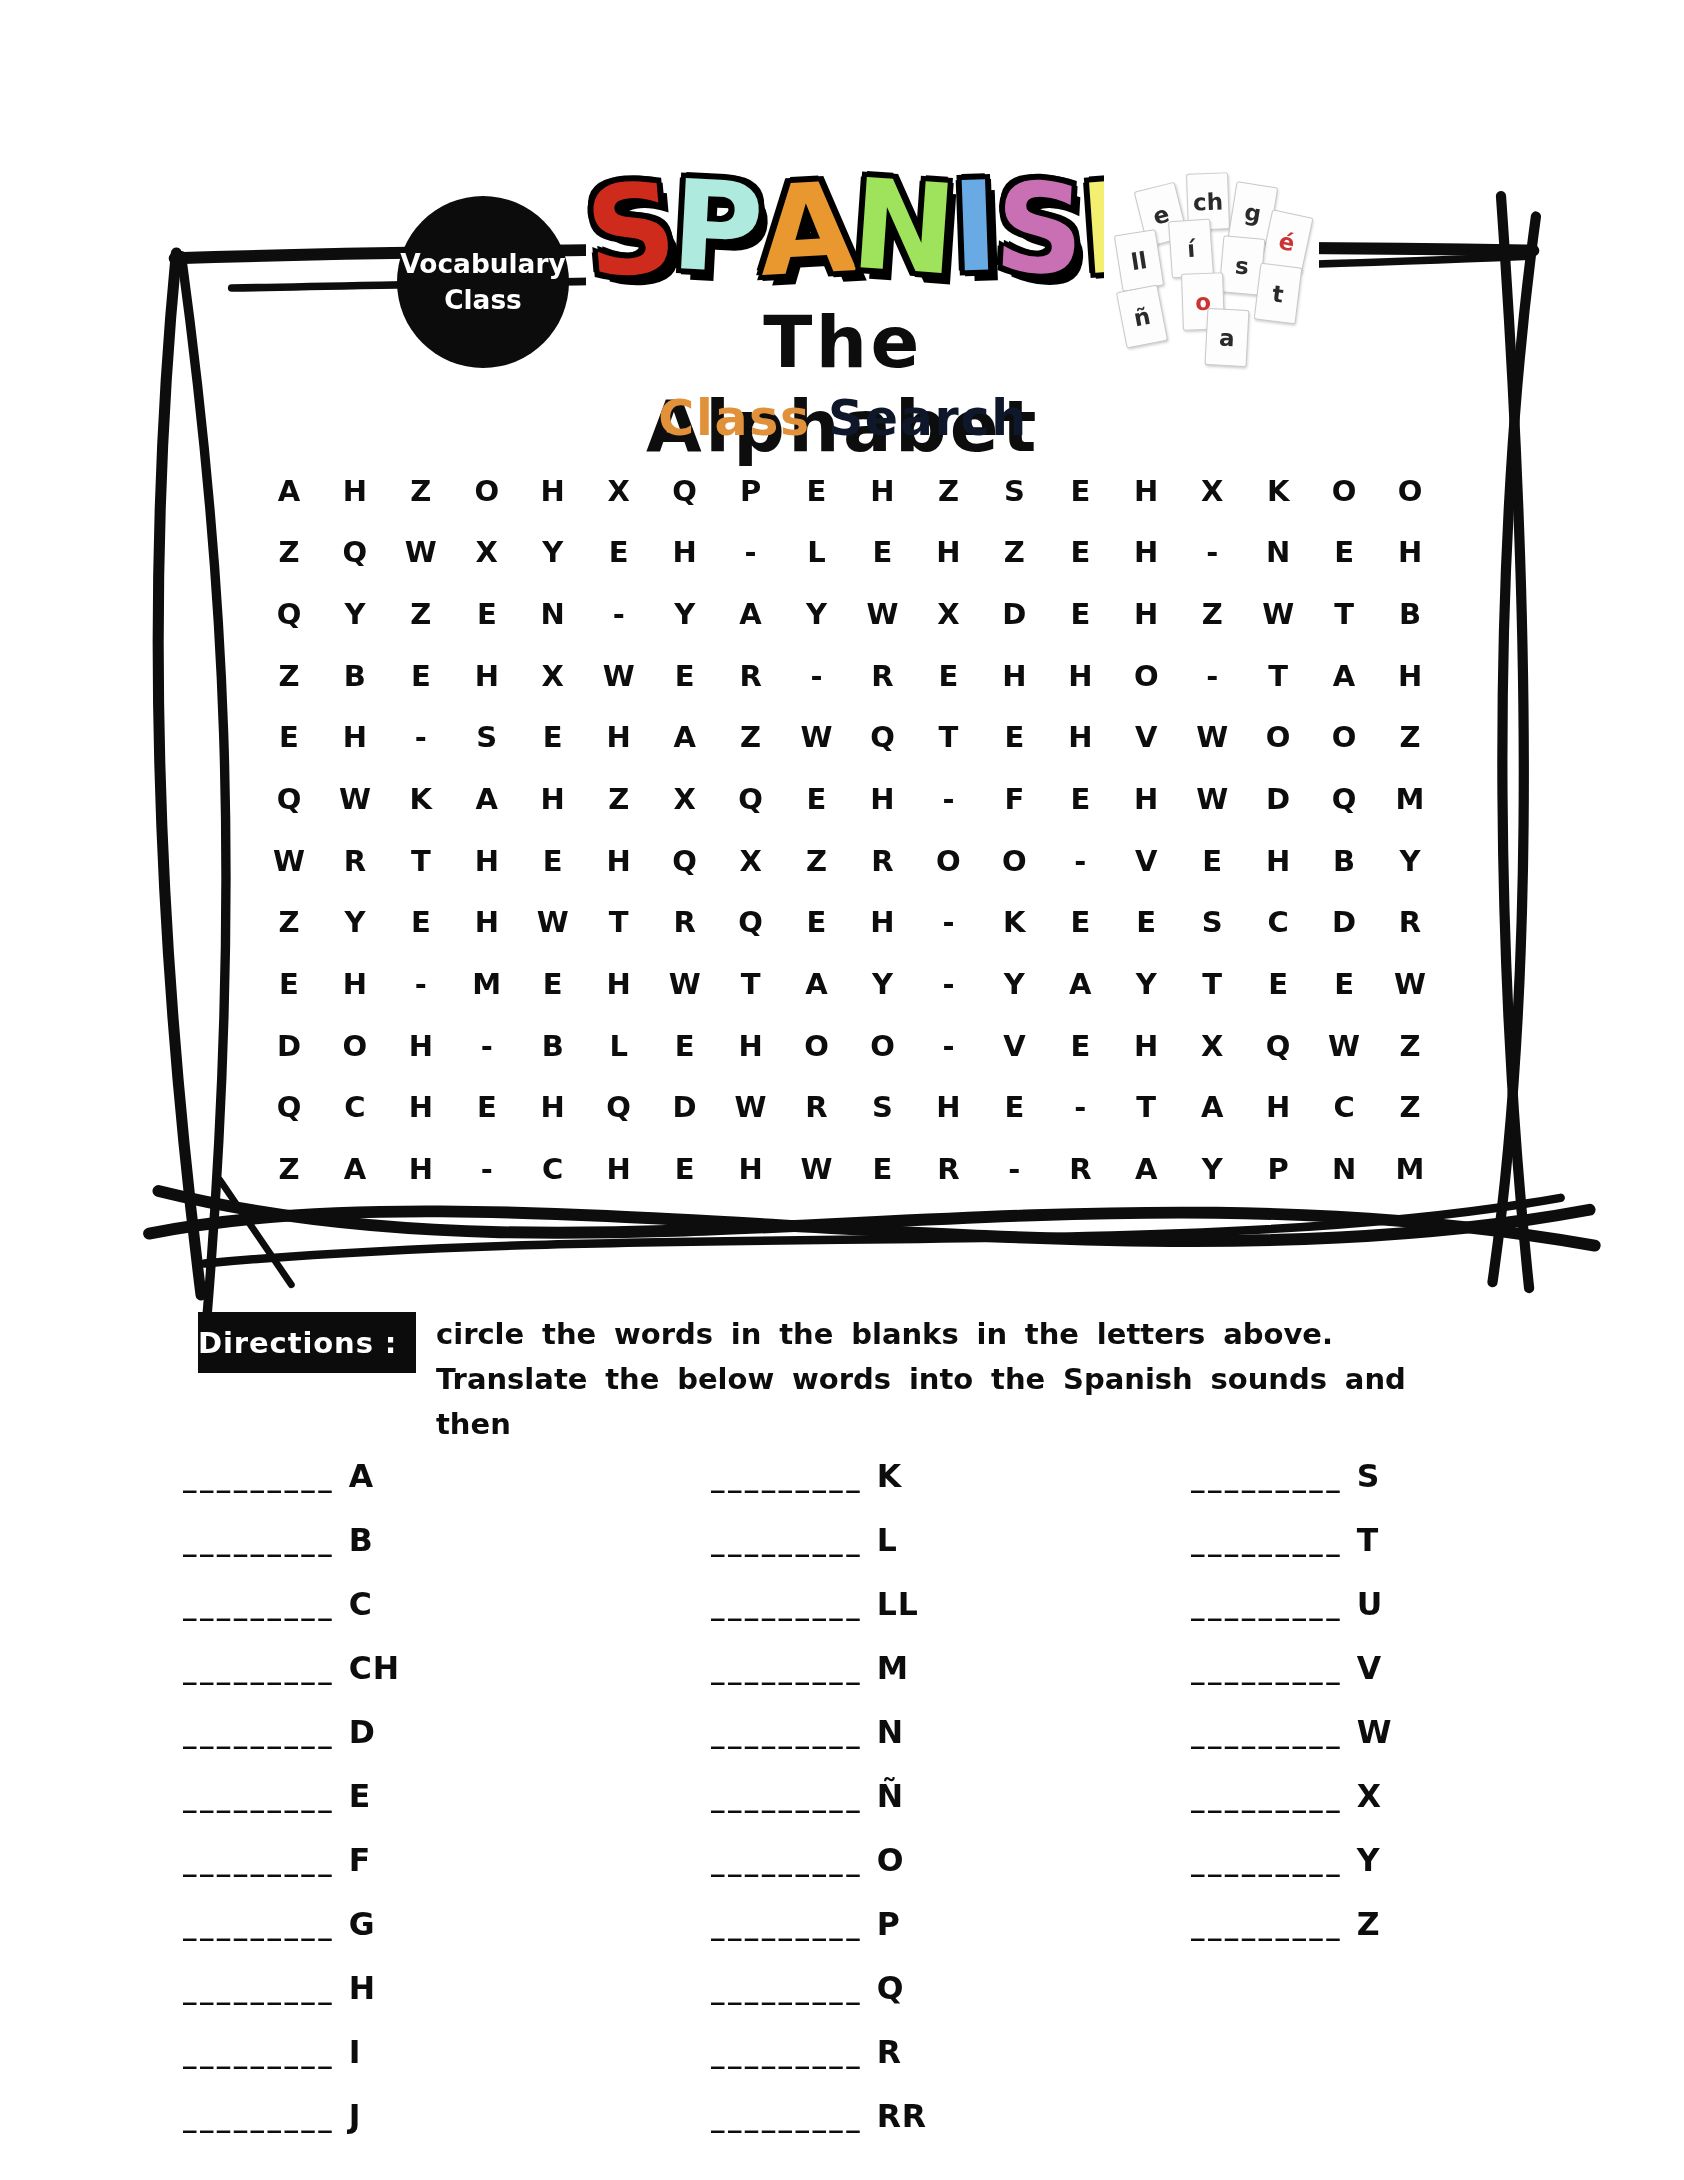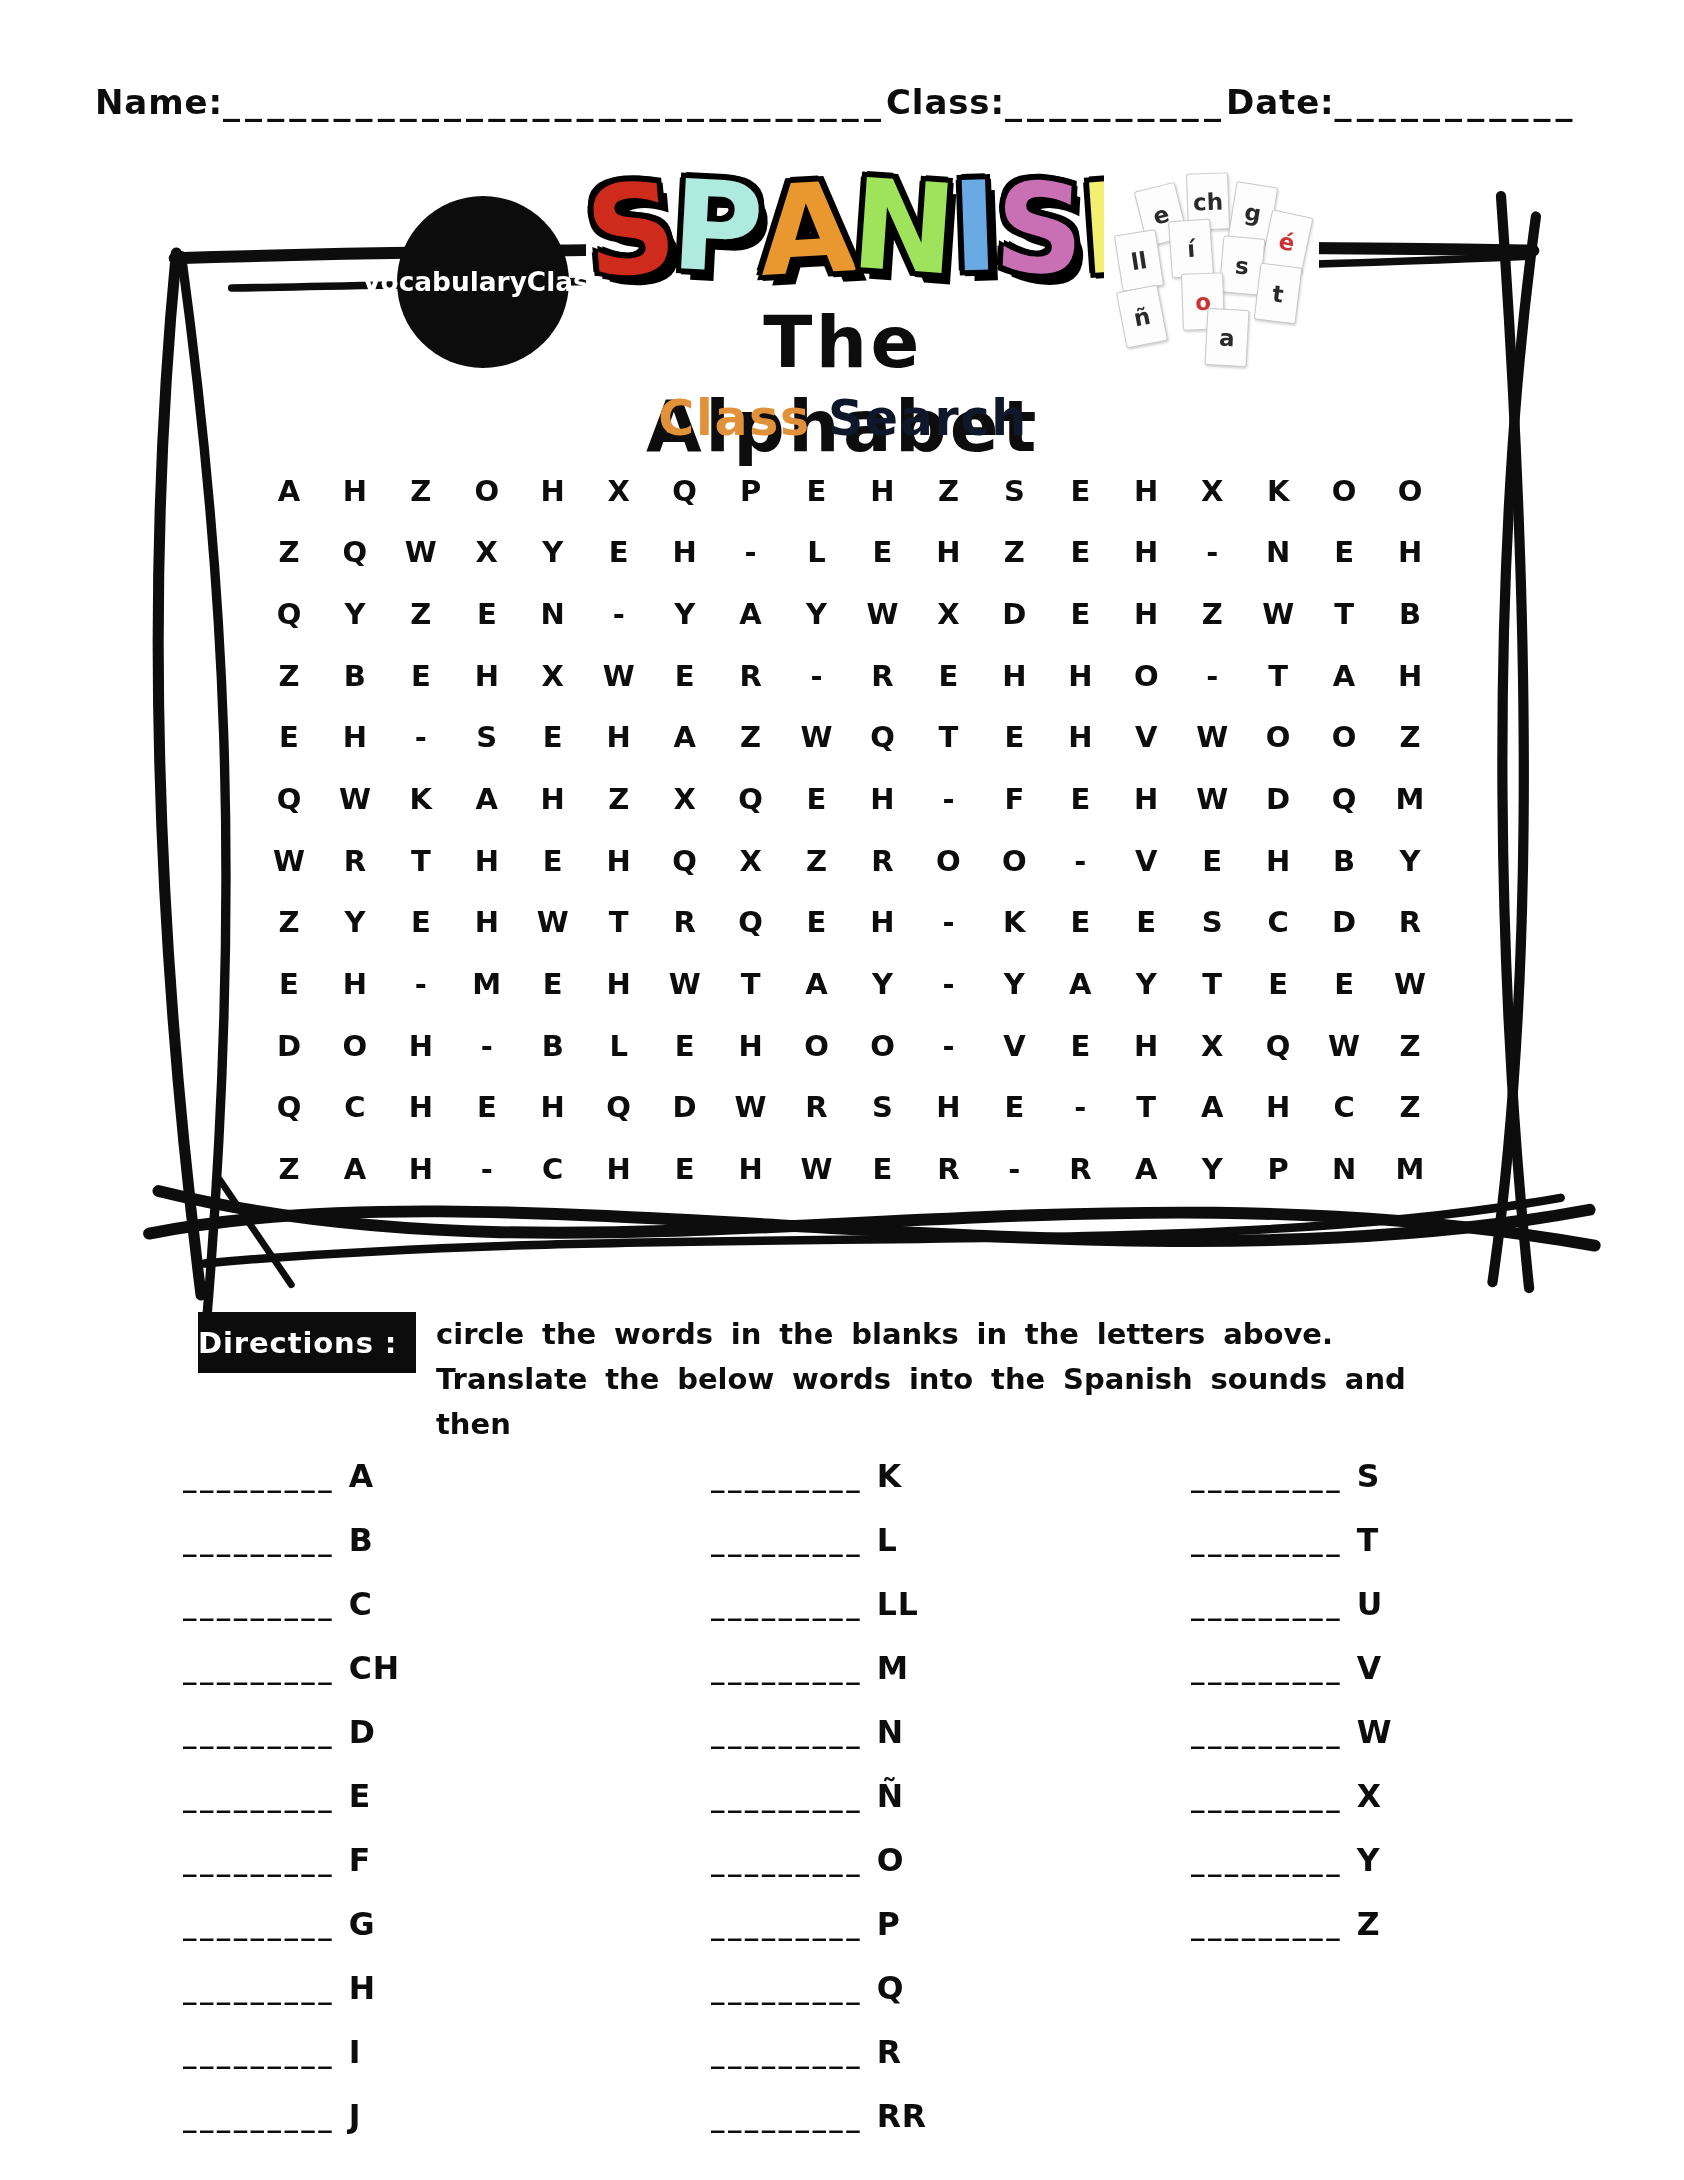--- a/index.html
+++ b/index.html
@@ -13,21 +13,21 @@
     position:absolute; left:95px; top:82px; width:1508px;
     font-size:34px; font-weight:700; letter-spacing:0.9px; white-space:nowrap;
   }
   .name-line .blank{ letter-spacing:5.1px; font-weight:700; }
   
   .frame-svg{ position:absolute; left:0; top:0; z-index:0; }
   
   .badge{
     position:absolute; left:397px; top:196px; width:172px; height:172px;
     background:#0c0c0c; border-radius:50%;
-    display:flex; flex-direction:row; align-items:center; justify-content:center;
+    display:flex; flex-direction:column; align-items:center; justify-content:center;
     z-index:2;
   }
   .badge span{ color:#fff; font-size:26.4px; font-weight:700; line-height:1.35; }
   .spanish-wrap{
     position:absolute; left:586px; top:160px; width:526px; height:153px;
     background:#fff; z-index:1; text-align:center; line-height:135px; white-space:nowrap;
   }
   .sp-letter{
     display:inline-block; font-size:124px; font-weight:700; letter-spacing:-3.4px;
     text-shadow:
@@ -122,23 +122,20 @@
 
       <path d="M 1762 230 C 1802 800 1796 1200 1752 1505" stroke-width="12"></path>
       <path d="M 1803 254 C 1742 700 1762 1200 1795 1512" stroke-width="12"></path>
 
       <path d="M 175 1448 C 600 1362 1300 1525 1866 1420" stroke-width="14"></path>
       <path d="M 186 1398 C 700 1525 1250 1352 1872 1462" stroke-width="14"></path>
       <path d="M 240 1483 C 800 1432 1400 1483 1832 1406" stroke-width="10"></path>
     </g>
   </svg>
 
-  <div class="name-line">
-    <span>Name:</span><span class="blank">______________________________</span><span>Class:</span><span class="blank">__________</span><span>Date:</span><span class="blank">___________</span>
-  </div>
 
   <div class="badge">
     <span>Vocabulary</span>
     <span>Class</span>
   </div>
 
   <div class="spanish-wrap"><span class="sp-letter" style="color: rgb(207, 43, 29);">S</span><span class="sp-letter" style="color: rgb(174, 234, 221);">P</span><span class="sp-letter" style="color: rgb(233, 151, 47);">A</span><span class="sp-letter" style="color: rgb(159, 227, 92);">N</span><span class="sp-letter" style="color: rgb(106, 170, 228);">I</span><span class="sp-letter" style="color: rgb(201, 111, 180);">S</span><span class="sp-letter" style="color: rgb(243, 239, 112);">H</span></div>
 
   <div class="cards">
       <div class="card" style="color: rgb(42, 42, 42);">e</div>

